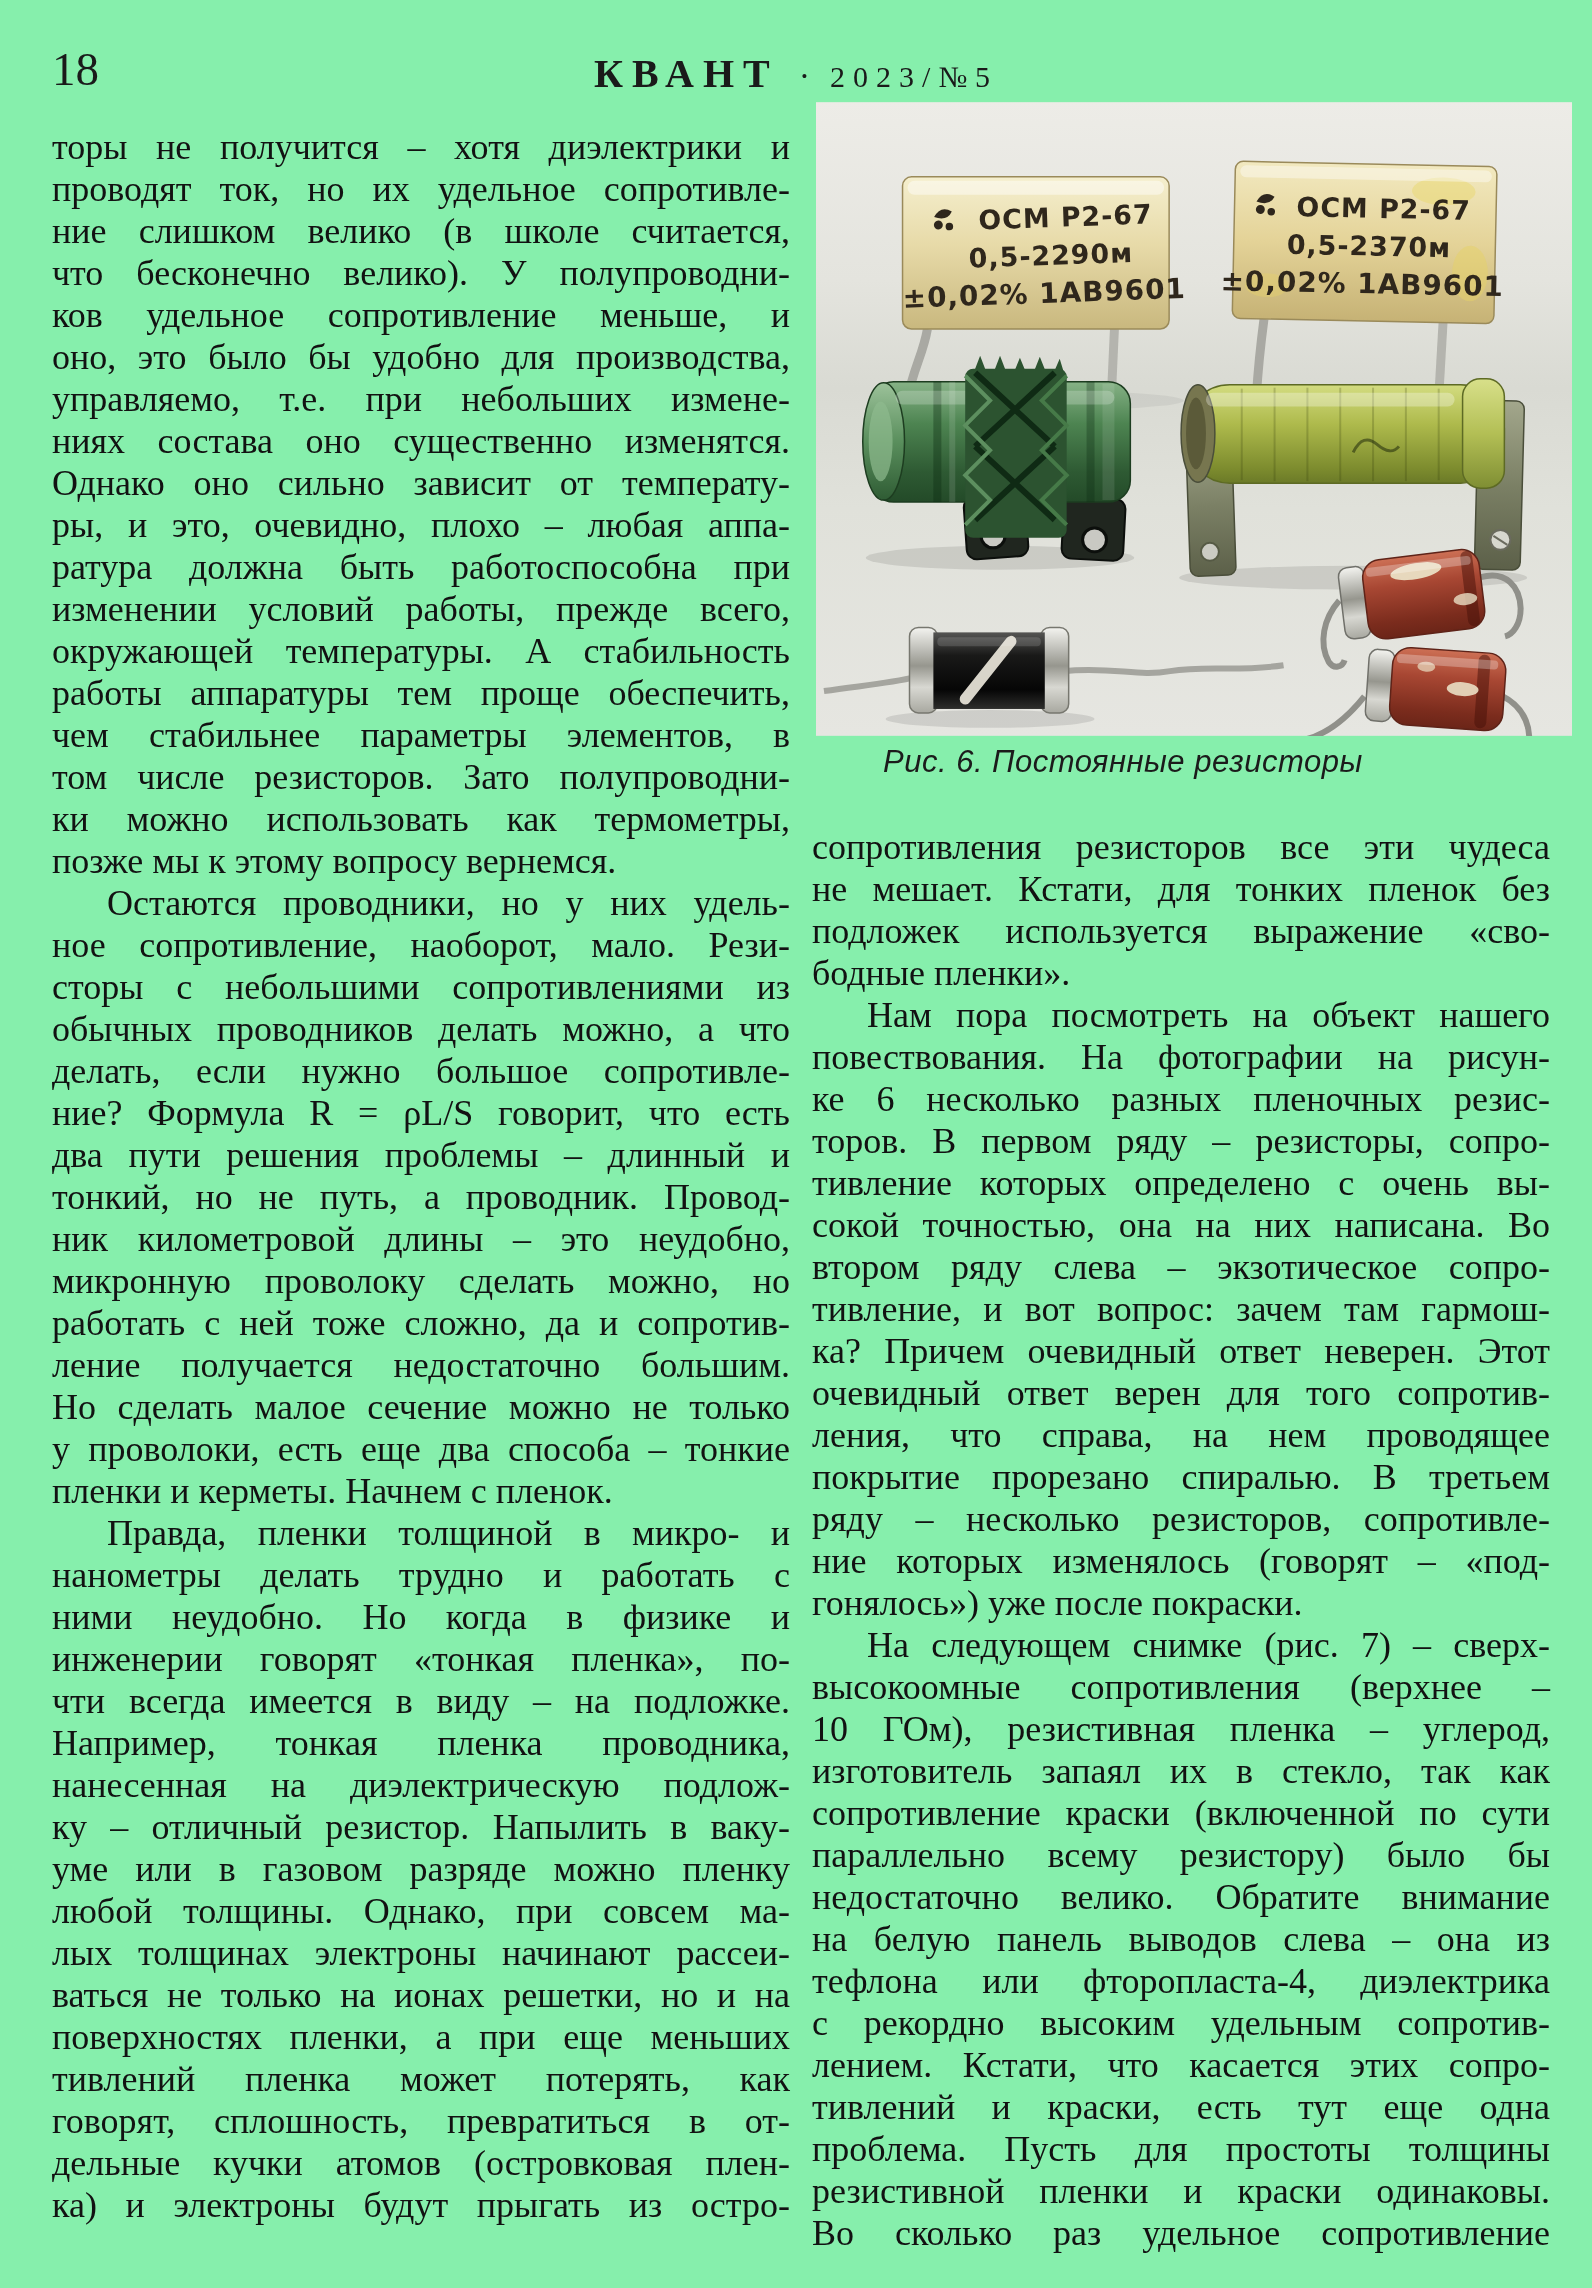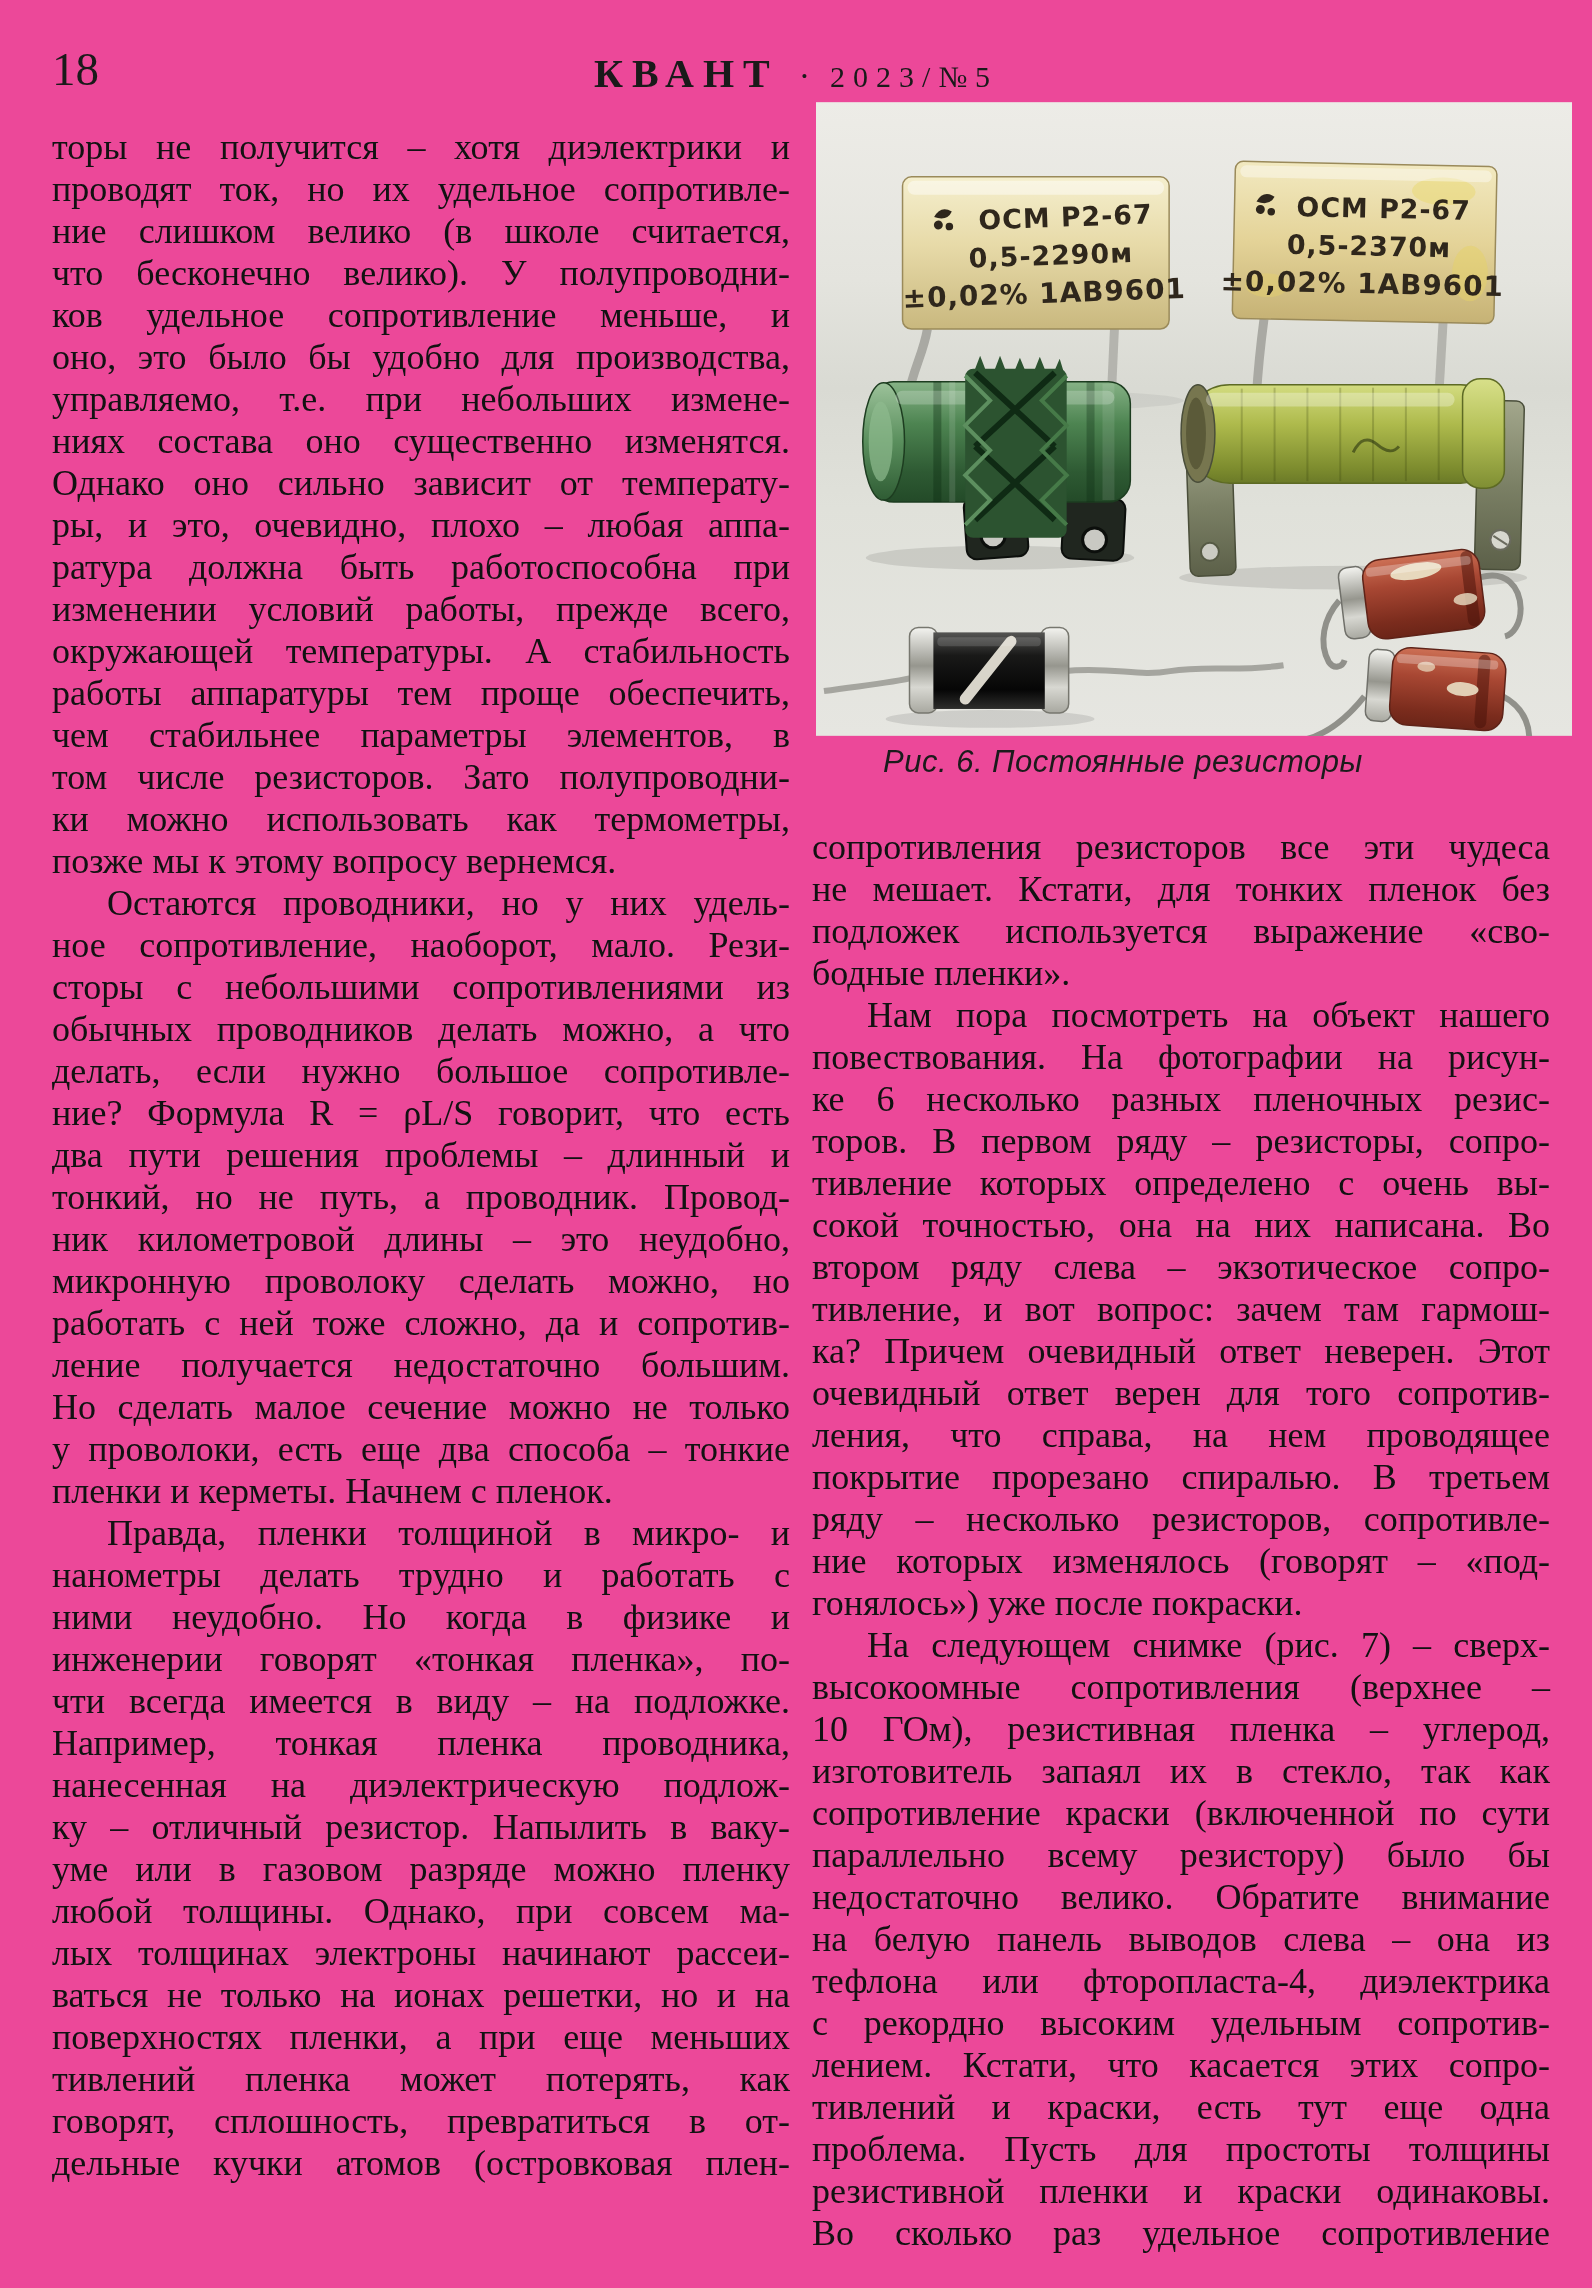--- a/index.html
+++ b/index.html
@@ -1,16 +1,16 @@
 <!DOCTYPE html>
 <html><head>
 <meta charset="utf-8">
 <style>
   html,body{margin:0;padding:0;background:#888;}
-  #page{position:relative;width:1592px;height:2289px;background:#ec4899;overflow:hidden;
+  #page{position:relative;width:1592px;height:2289px;background:#86efac;overflow:hidden;
         font-family:"Liberation Serif",serif;color:#141414;}
   
   .pagenum{position:absolute;left:52px;top:42px;font-size:47px;color:#1a1a1a;}
   .hdr{position:absolute;left:0;top:50px;width:1592px;display:flex;justify-content:center;
        align-items:baseline;gap:20px;color:#1a1a1a;}
   .journal{font-size:40px;font-weight:700;letter-spacing:9px;}
   .hsep{font-size:34px;}
   .issue{font-size:30px;letter-spacing:8px;}
   
   .col{position:absolute;width:738px;font-size:36px;line-height:42px;color:#121212;}
@@ -280,20 +280,21 @@
       <div class="tline">нанесенная на диэлектрическую подлож-</div>
       <div class="tline">ку – отличный резистор. Напылить в ваку-</div>
       <div class="tline">уме или в газовом разряде можно пленку</div>
       <div class="tline">любой толщины. Однако, при совсем ма-</div>
       <div class="tline">лых толщинах электроны начинают рассеи-</div>
       <div class="tline">ваться не только на ионах решетки, но и на</div>
       <div class="tline">поверхностях пленки, а при еще меньших</div>
       <div class="tline">тивлений пленка может потерять, как</div>
       <div class="tline">говорят, сплошность, превратиться в от-</div>
       <div class="tline">дельные кучки атомов (островковая плен-</div>
+      <div class="tline">ка) и электроны будут прыгать из остро-</div>
     </div>
   <div class="col col-right">
       <div class="tline">сопротивления резисторов все эти чудеса</div>
       <div class="tline">не мешает. Кстати, для тонких пленок без</div>
       <div class="tline">подложек используется выражение «сво-</div>
       <div class="tline end">бодные пленки».</div>
       <div class="tline ind">Нам пора посмотреть на объект нашего</div>
       <div class="tline">повествования. На фотографии на рисун-</div>
       <div class="tline">ке 6 несколько разных пленочных резис-</div>
       <div class="tline">торов. В первом ряду – резисторы, сопро-</div>

